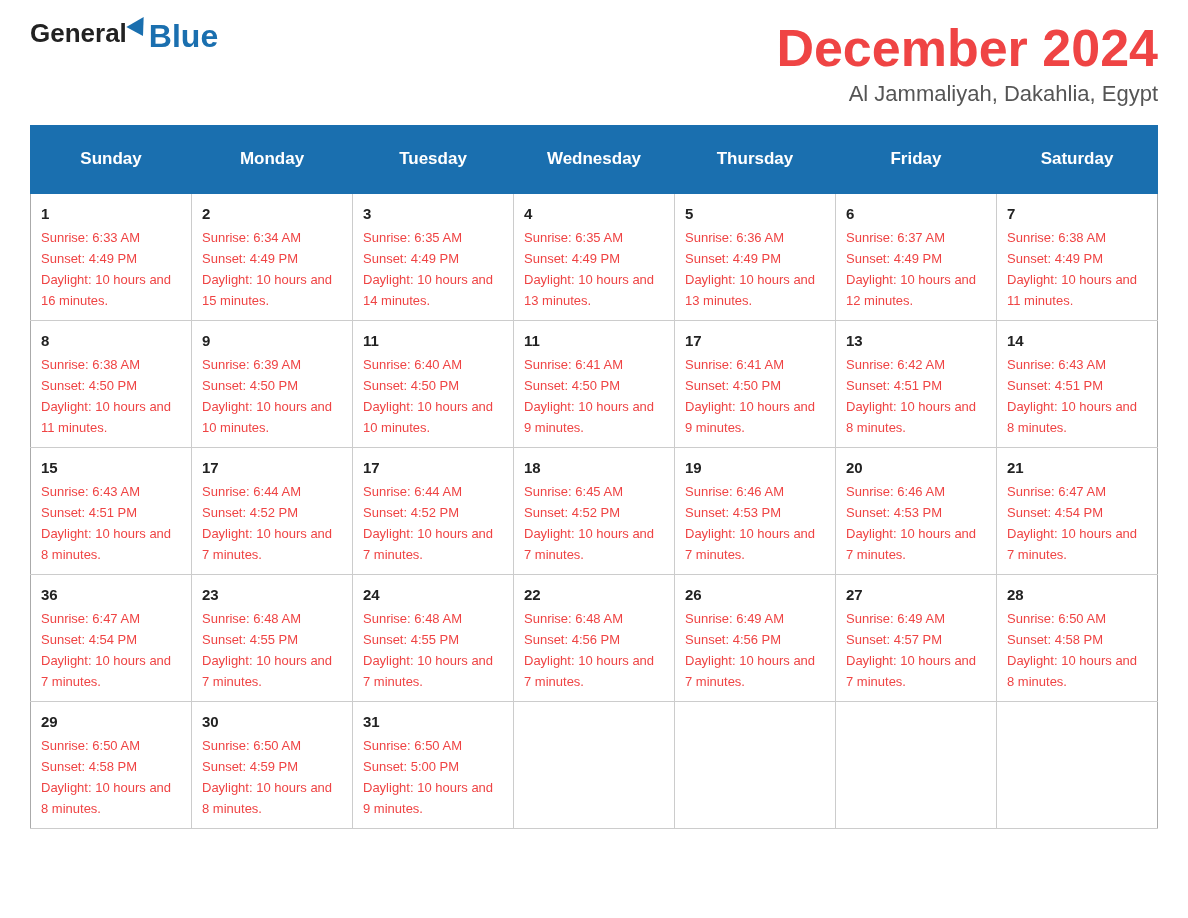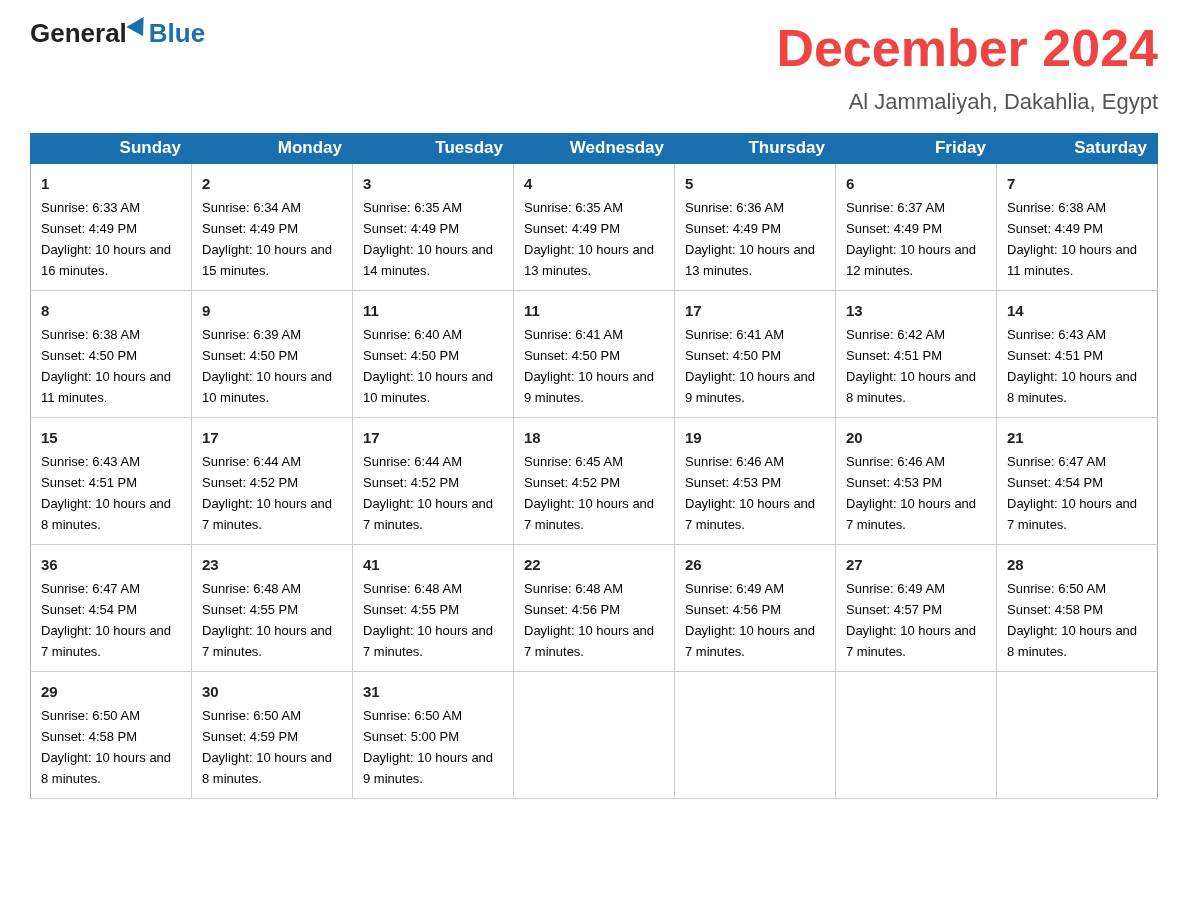--- a/index.html
+++ b/index.html
@@ -21,21 +21,21 @@
       display: flex;
       align-items: flex-start;
     }
     .logo-general {
       font-size: 26px;
       font-weight: bold;
       color: #222;
       line-height: 1;
     }
     .logo-blue {
-      font-size: 26px;
+      font-size: 32px;
       font-weight: bold;
       color: #1a6faf;
       line-height: 1;
     }
     .logo-triangle {
       display: inline-block;
       width: 0;
       height: 0;
       border-left: 10px solid transparent;
       border-right: 10px solid transparent;
@@ -55,53 +55,53 @@
     }
     .month-title {
       font-size: 52px;
       font-weight: bold;
       color: #ef4444;
       line-height: 1.1;
     }
     .location-title {
       font-size: 22px;
       color: #555;
-      margin-top: 12px;
+      margin-top: 4px;
     }
     .calendar-table {
       width: 100%;
       border-collapse: collapse;
       border: 1px solid #aaa;
     }
     .calendar-table th {
       background: #1a6faf;
       color: #fff;
       font-size: 17px;
       font-weight: bold;
-      padding: 4px 10px;
-      text-align: right;
+      padding: 23px 10px;
+      text-align: center;
       border: 1px solid #1a6faf;
     }
     .calendar-table td {
       vertical-align: top;
       padding: 8px 10px;
       border: 1px solid #ccc;
       font-size: 13.5px;
       line-height: 1.55;
       width: calc(100% / 7);
       min-height: 90px;
     }
     .day-number {
       font-size: 15px;
       font-weight: bold;
       display: block;
       margin-bottom: 3px;
     }
     .day-info {
-      color: #000000;
+      color: #ef4444;
       font-size: 13px;
       line-height: 1.5;
     }
     .empty-cell {
       background: #fff;
     }
     tr td:first-child {
       border-left: 1px solid #aaa;
     }
     tr td:last-child {
@@ -167,21 +167,21 @@
         <td><span class="day-number">17</span><span class="day-info">Sunrise: 6:44 AM<br>Sunset: 4:52 PM<br>Daylight: 10 hours and 7 minutes.</span></td>
         <td><span class="day-number">17</span><span class="day-info">Sunrise: 6:44 AM<br>Sunset: 4:52 PM<br>Daylight: 10 hours and 7 minutes.</span></td>
         <td><span class="day-number">18</span><span class="day-info">Sunrise: 6:45 AM<br>Sunset: 4:52 PM<br>Daylight: 10 hours and 7 minutes.</span></td>
         <td><span class="day-number">19</span><span class="day-info">Sunrise: 6:46 AM<br>Sunset: 4:53 PM<br>Daylight: 10 hours and 7 minutes.</span></td>
         <td><span class="day-number">20</span><span class="day-info">Sunrise: 6:46 AM<br>Sunset: 4:53 PM<br>Daylight: 10 hours and 7 minutes.</span></td>
         <td><span class="day-number">21</span><span class="day-info">Sunrise: 6:47 AM<br>Sunset: 4:54 PM<br>Daylight: 10 hours and 7 minutes.</span></td>
       </tr>
       <tr>
         <td><span class="day-number">36</span><span class="day-info">Sunrise: 6:47 AM<br>Sunset: 4:54 PM<br>Daylight: 10 hours and 7 minutes.</span></td>
         <td><span class="day-number">23</span><span class="day-info">Sunrise: 6:48 AM<br>Sunset: 4:55 PM<br>Daylight: 10 hours and 7 minutes.</span></td>
-        <td><span class="day-number">41</span><span class="day-info">Sunrise: 6:48 AM<br>Sunset: 4:55 PM<br>Daylight: 10 hours and 7 minutes.</span></td>
+        <td><span class="day-number">24</span><span class="day-info">Sunrise: 6:48 AM<br>Sunset: 4:55 PM<br>Daylight: 10 hours and 7 minutes.</span></td>
         <td><span class="day-number">22</span><span class="day-info">Sunrise: 6:48 AM<br>Sunset: 4:56 PM<br>Daylight: 10 hours and 7 minutes.</span></td>
         <td><span class="day-number">26</span><span class="day-info">Sunrise: 6:49 AM<br>Sunset: 4:56 PM<br>Daylight: 10 hours and 7 minutes.</span></td>
         <td><span class="day-number">27</span><span class="day-info">Sunrise: 6:49 AM<br>Sunset: 4:57 PM<br>Daylight: 10 hours and 7 minutes.</span></td>
         <td><span class="day-number">28</span><span class="day-info">Sunrise: 6:50 AM<br>Sunset: 4:58 PM<br>Daylight: 10 hours and 8 minutes.</span></td>
       </tr>
       <tr>
         <td><span class="day-number">29</span><span class="day-info">Sunrise: 6:50 AM<br>Sunset: 4:58 PM<br>Daylight: 10 hours and 8 minutes.</span></td>
         <td><span class="day-number">30</span><span class="day-info">Sunrise: 6:50 AM<br>Sunset: 4:59 PM<br>Daylight: 10 hours and 8 minutes.</span></td>
         <td><span class="day-number">31</span><span class="day-info">Sunrise: 6:50 AM<br>Sunset: 5:00 PM<br>Daylight: 10 hours and 9 minutes.</span></td>
         <td class="empty-cell"></td>

